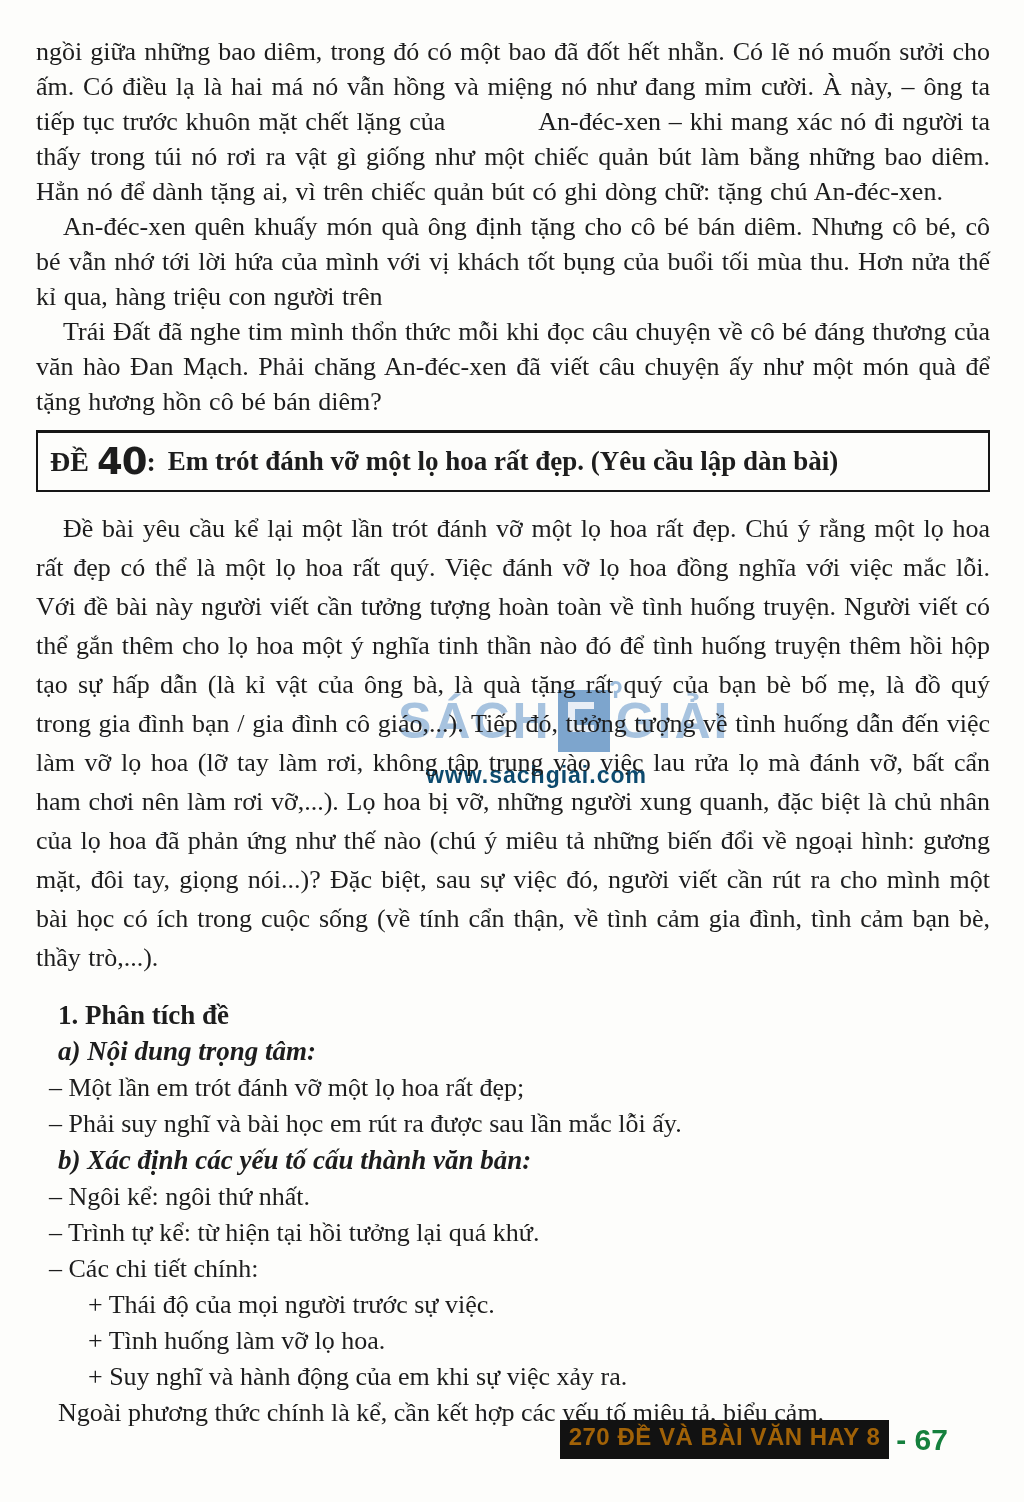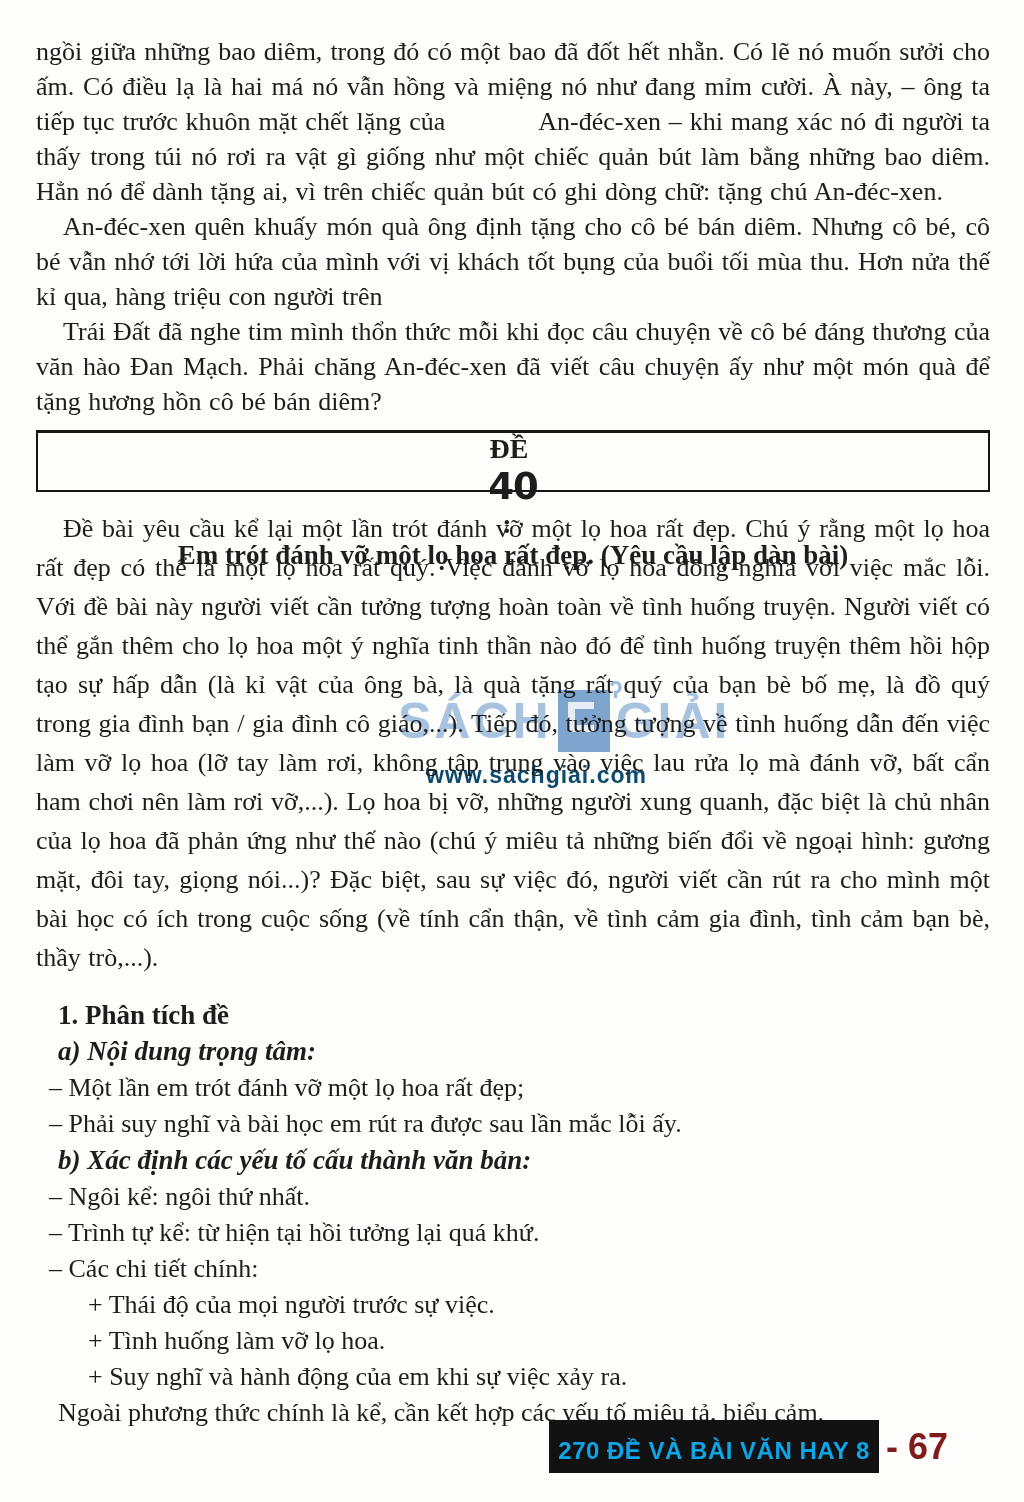--- a/index.html
+++ b/index.html
@@ -96,21 +96,20 @@
   .de-box {
     margin-top: 11px;
     margin-bottom: 17px;
     border: 2px solid #161616;
     border-top-width: 3px;
     height: 57px;
     display: flex;
     align-items: center;
     padding: 0 12px;
     background: #fdfdfb;
-    flex-direction: column;
   }
   .de-label {
     font-weight: bold;
     font-size: 28px;
     margin-right: 8px;
   }
   .de-number {
     font-family: "DejaVu Sans", "Liberation Sans", sans-serif;
     font-weight: bold;
     font-size: 37px;
@@ -162,29 +161,29 @@
     top: 1420px;
     right: 76px;
     z-index: 1;
     display: flex;
     align-items: center;
     font-family: "Liberation Sans", "DejaVu Sans", sans-serif;
     font-weight: bold;
   }
   .footer-box {
     background: #121212;
-    color: #0ea5e9;
+    color: #a16207;
     font-size: 24px;
     letter-spacing: 0.5px;
-    padding: 17px 9px 8px 9px;
+    padding: 3px 9px 8px 9px;
     white-space: nowrap;
   }
   .footer-page {
-    color: #7f1d1d;
-    font-size: 36px;
+    color: #15803d;
+    font-size: 30px;
     margin-left: 7px;
     white-space: nowrap;
   }
 </style>
 </head>
 <body>
 
 <div class="page">
 
   <div class="watermark">

